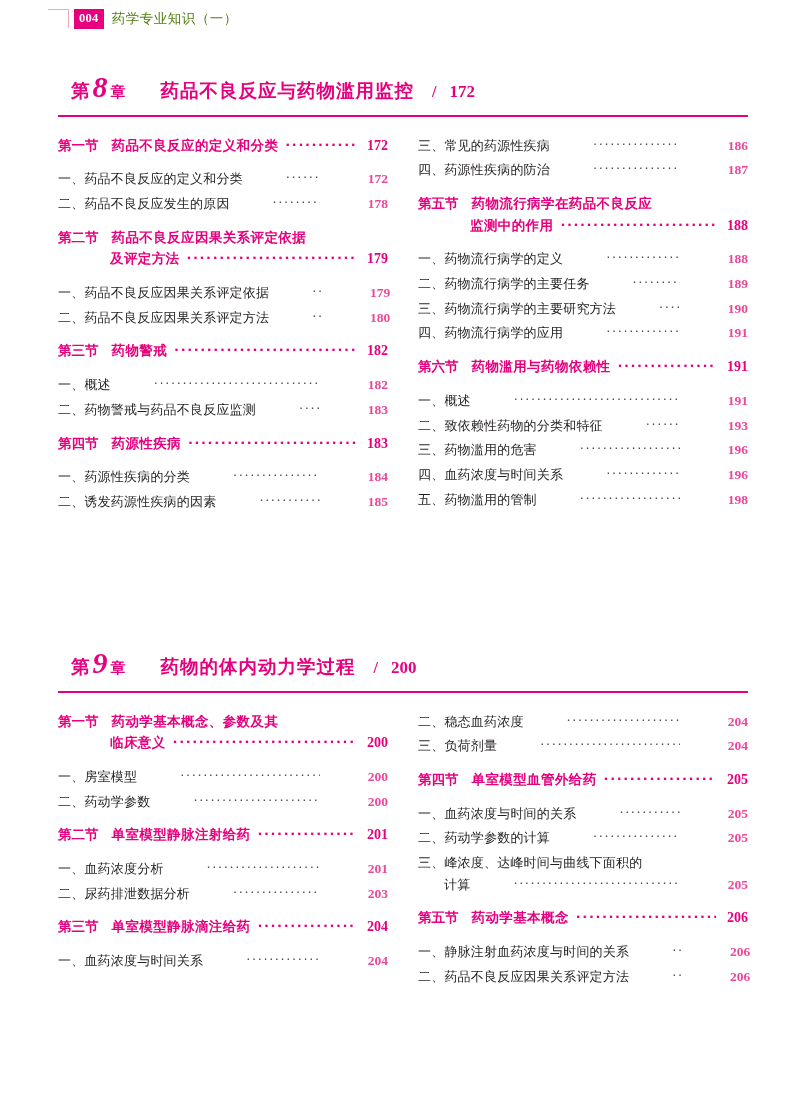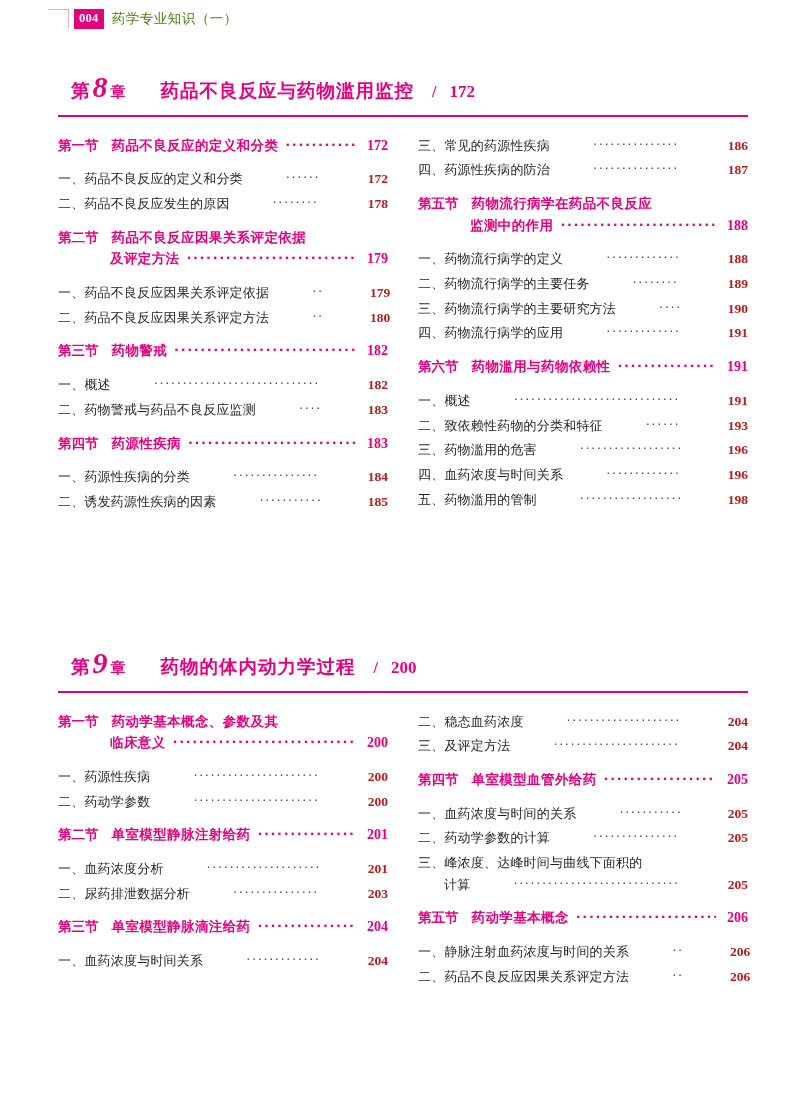--- a/index.html
+++ b/index.html
@@ -194,21 +194,21 @@
   .leader.pad { margin-left: 7px; margin-right: 6px; }
 
   .pagenum {
     font-family: "Liberation Serif", serif;
     font-weight: bold;
     flex: 0 0 auto;
     text-align: right;
     min-width: 26px;
   }
   .toc-section .pagenum { color: #e6007e; font-size: 14px; }
-  .toc-item .pagenum { color: #b91c1c; font-size: 13.5px; }
+  .toc-item .pagenum { color: #ec4899; font-size: 13.5px; }
   .group { margin-bottom: 2px; }
   .blank-row { height: 9px; }
 </style>
 </head>
 <body>
 
 <div class="page">
 
   <div class="running-header">
     <span class="corner-mark"></span>
@@ -450,21 +450,21 @@
             </div>
             <div class="row cont">
               <span class="sec-title">临床意义</span>
               <span class="leader pad">····························································</span>
               <span class="pagenum">200</span>
             </div>
           </div>
           <div class="blank-row"></div>
           <div class="toc-item group">
             <div class="row">
-              <span class="it-title">一、药源性疾病</span>
+              <span class="it-title">一、房室模型</span>
               <span class="leader pad">····························································</span>
               <span class="pagenum">200</span>
             </div>
           </div>
           <div class="toc-item group">
             <div class="row">
               <span class="it-title">二、药动学参数</span>
               <span class="leader pad">····························································</span>
               <span class="pagenum">200</span>
             </div>
@@ -514,21 +514,21 @@
         <div class="col right">
           <div class="toc-item group">
             <div class="row">
               <span class="it-title">二、稳态血药浓度</span>
               <span class="leader pad">····························································</span>
               <span class="pagenum">204</span>
             </div>
           </div>
           <div class="toc-item group">
             <div class="row">
-              <span class="it-title">三、及评定方法</span>
+              <span class="it-title">三、负荷剂量</span>
               <span class="leader pad">····························································</span>
               <span class="pagenum">204</span>
             </div>
           </div>
           <div class="blank-row"></div>
           <div class="toc-section group">
             <div class="row">
               <span class="sec-label">第四节</span>
               <span class="sec-title">单室模型血管外给药</span>
               <span class="leader pad">····························································</span>

